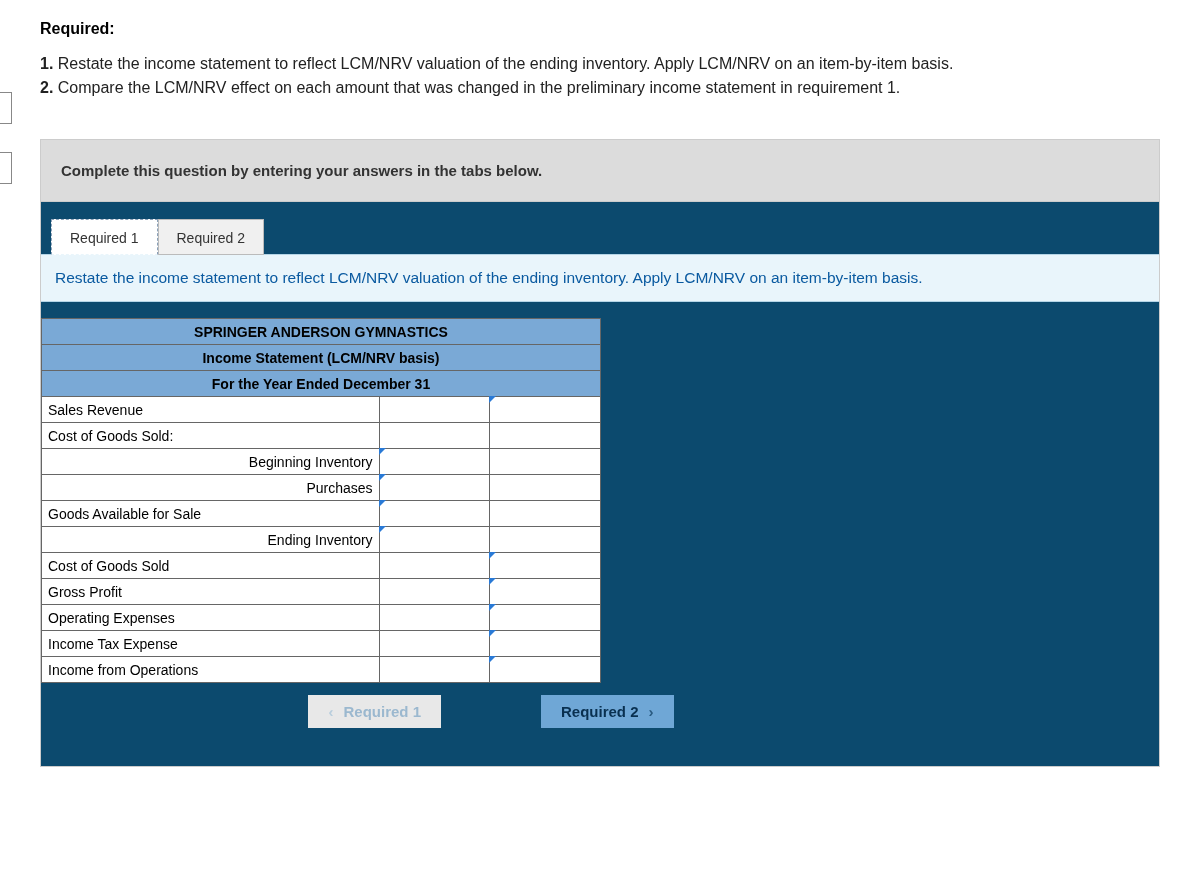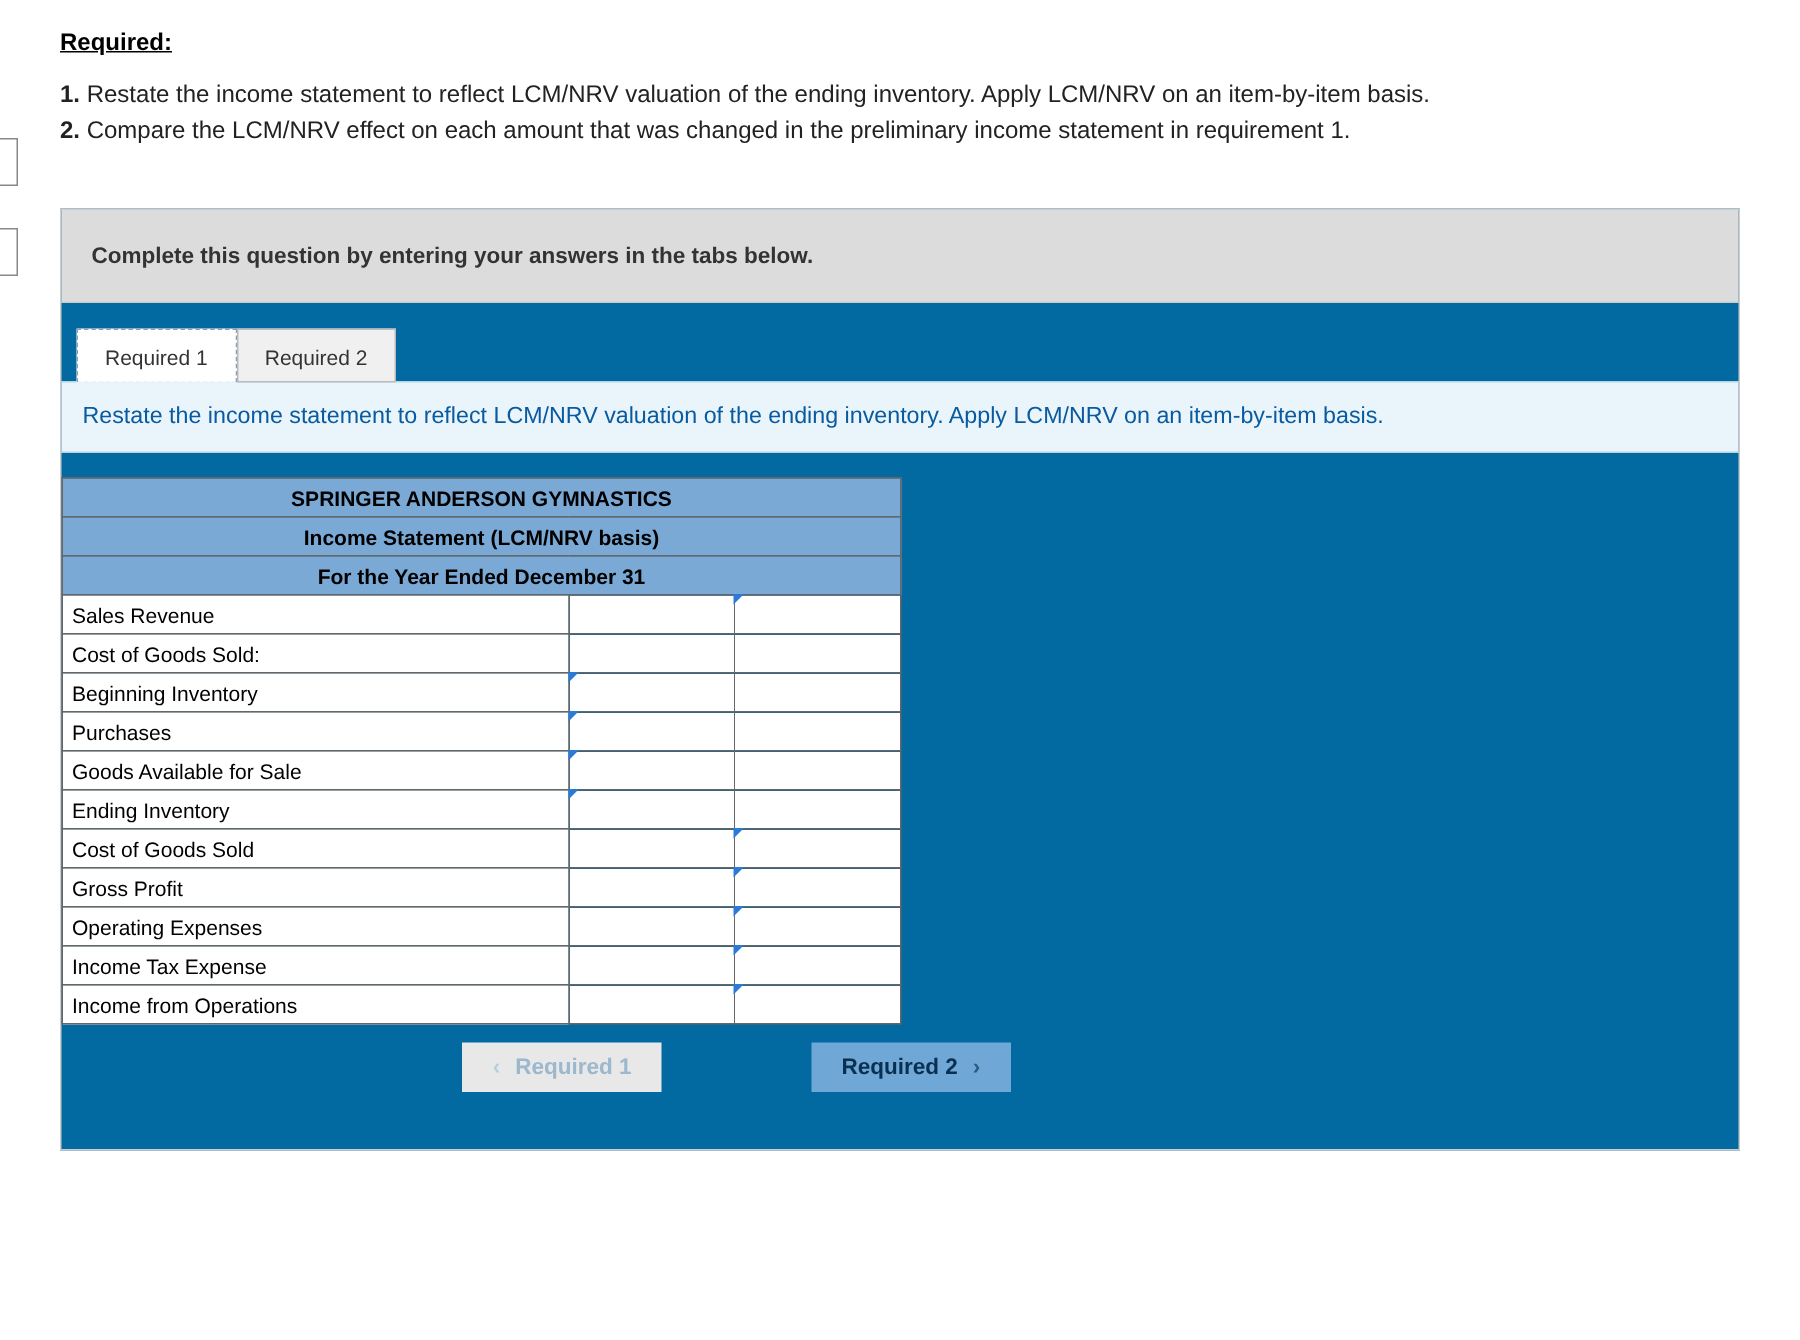--- a/index.html
+++ b/index.html
@@ -23,32 +23,31 @@
     height: 32px;
     border: 1px solid #888;
     border-left: none;
     margin-bottom: 28px;
     background: #fff;
   }
   .required-label {
     font-weight: 700;
     font-size: 16px;
     margin-bottom: 14px;
-    text-decoration: underline;
   }
   .qlist {
     font-size: 16px;
     line-height: 1.5;
     color: #222;
     margin-bottom: 39px;
   }
   .qlist .num { font-weight: 700; }
   .panel {
     border: 1px solid #ccc;
-    background: #0369a1;
+    background: #0c4a6e;
   }
   .instr-bar {
     background: #dcdcdc;
     padding: 22px 20px;
     font-weight: 700;
     font-size: 15px;
     color: #333;
     border-bottom: 1px solid #ccc;
   }
   .tabs-row {
@@ -96,21 +95,21 @@
     height: 26px;
     padding: 3px 6px;
   }
   table.stmt .hdr {
     background: #7aa9d6;
     font-weight: 700;
     text-align: center;
     color: #000;
   }
   .lbl { text-align: left; background: #fff; }
-  .ind1 { padding-left: 20px; }
+  .ind1 { padding-left: 20px; text-align: right; }
   .ind2 { padding-left: 34px; }
   .valcell {
     background: #fff;
     position: relative;
     min-width: 100px;
   }
   td.flag {
     position: relative;
   }
   td.flag::before {

